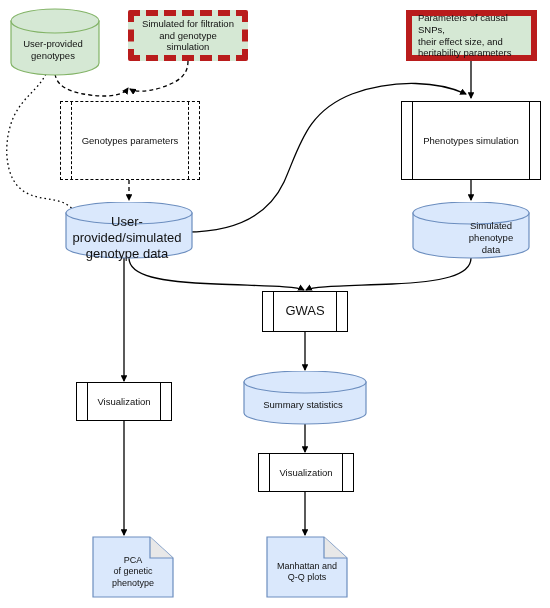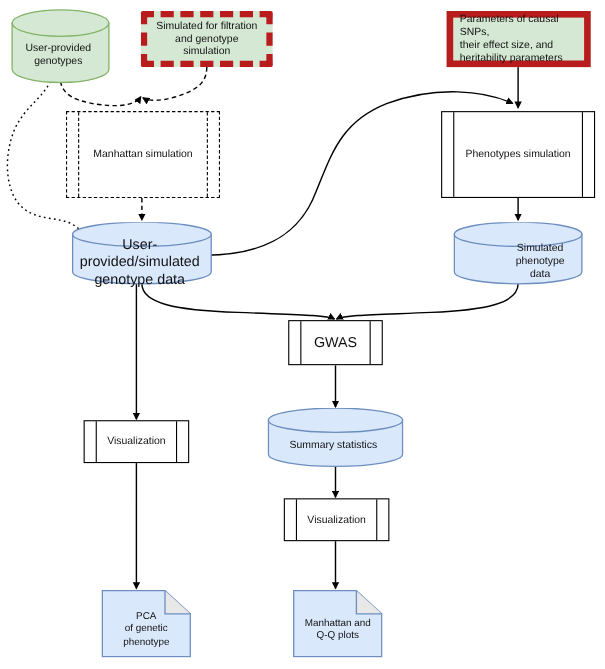--- a/index.html
+++ b/index.html
@@ -85,21 +85,21 @@
 
 <div class="node green-box" style="left:406px;top:10px;width:131px;height:51px;font-size:9.5px;padding:0 6px;justify-content:flex-start;text-align:left;">
   <span class="lbl">Parameters of causal SNPs,
 their effect size, and
 heritability parameters</span>
 </div>
 
 <div class="node pp dashedbox" style="left:60px;top:101px;width:140px;height:79px;position:absolute;font-size:9.5px;">
   <span class="bar l"></span>
   <span class="bar r"></span>
-  <span class="lbl">Manhattan simulation</span>
+  <span class="lbl">Genotypes parameters</span>
 </div>
 
 <div class="node pp" style="left:401px;top:101px;width:140px;height:79px;position:absolute;font-size:9.5px;">
   <span class="bar l"></span>
   <span class="bar r"></span>
   <span class="lbl">Phenotypes simulation</span>
 </div>
 
 <div class="cyl-wrap" style="left:65px;top:202px;width:128px;height:57px;">
   <svg width="128" height="57" viewBox="0 0 128 57">

